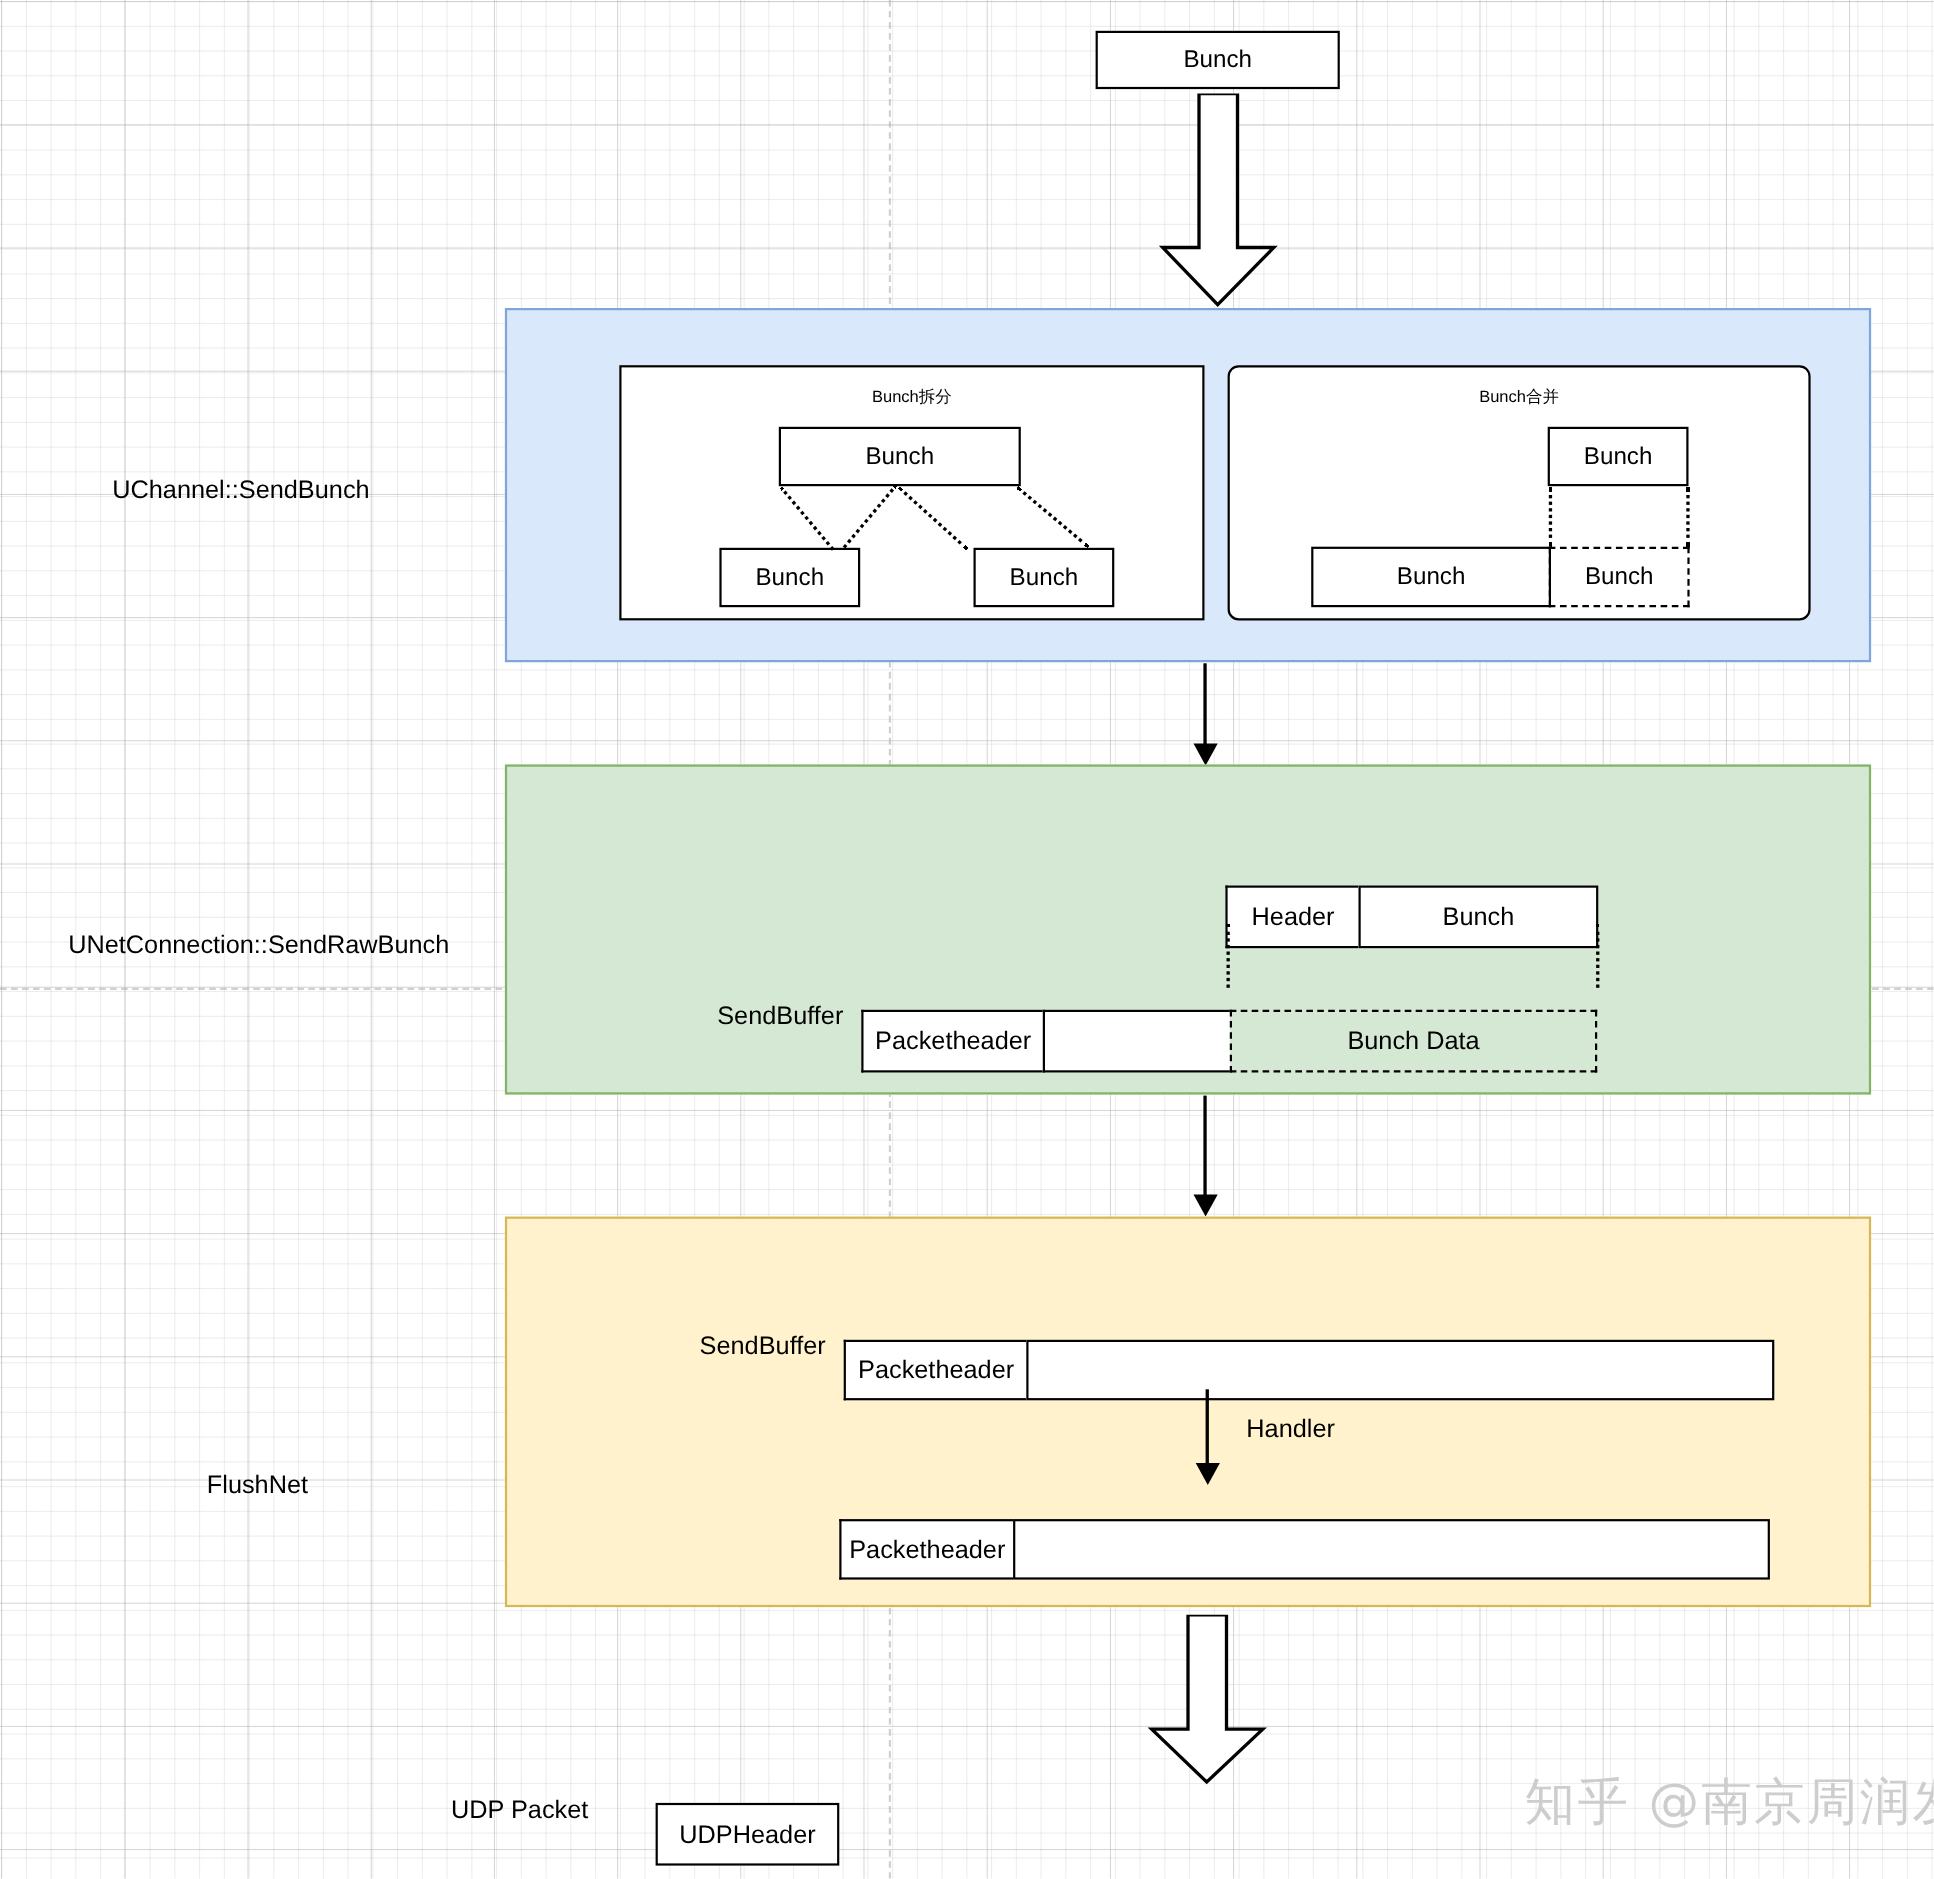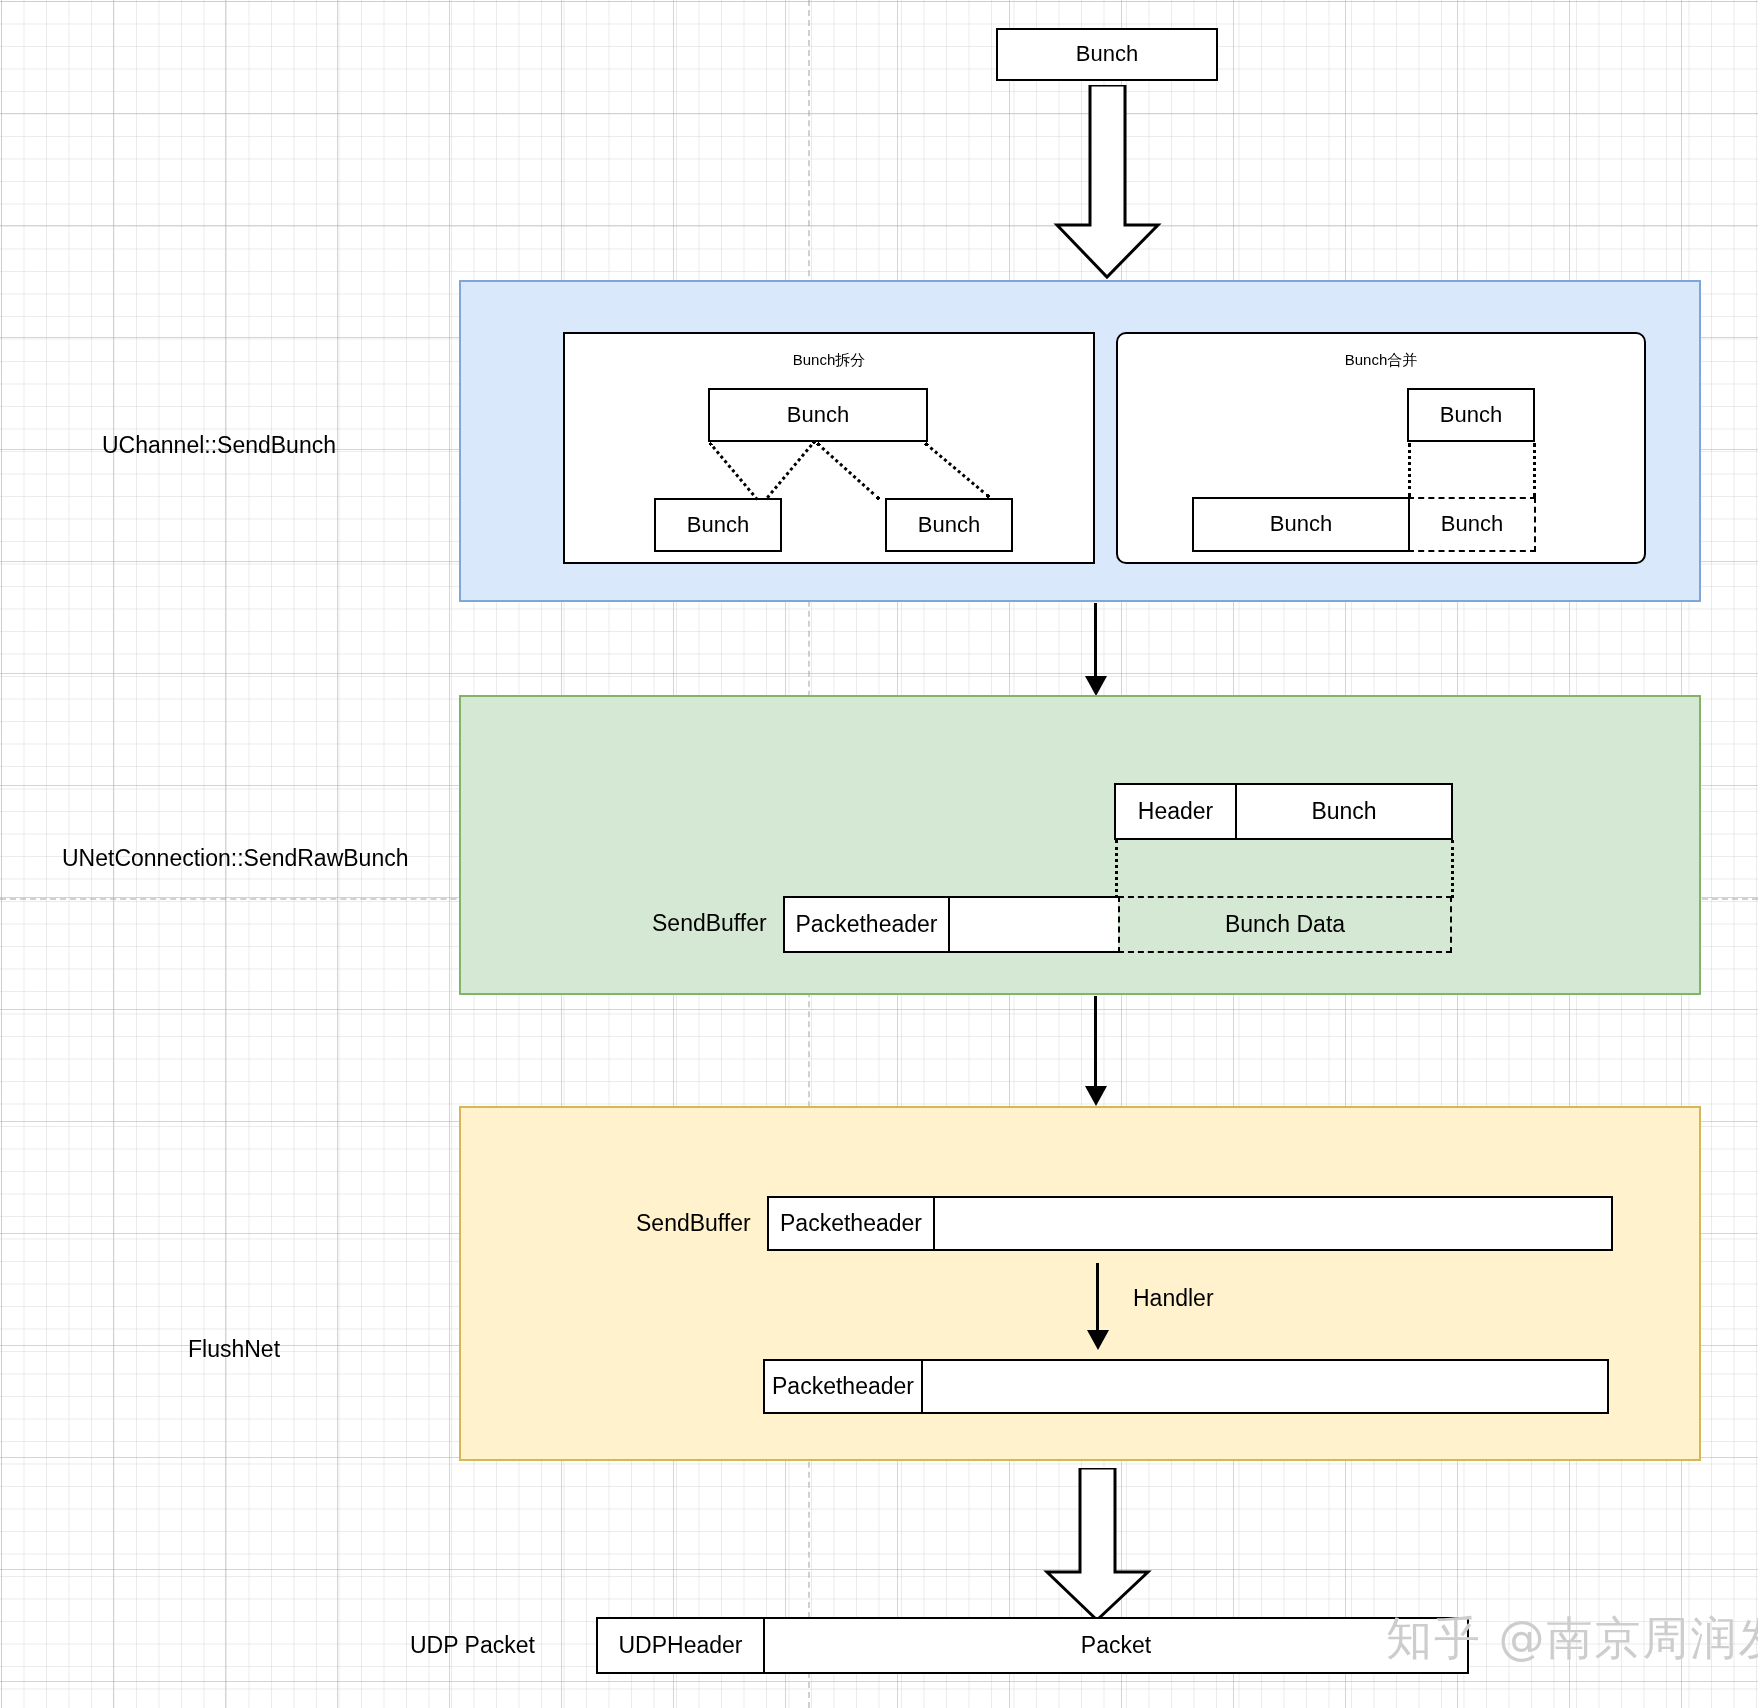--- a/index.html
+++ b/index.html
@@ -127,20 +127,21 @@
     color: #cdcdcd;
     letter-spacing: 2px;
     white-space: nowrap;
     font-family: "DejaVu Sans", sans-serif;
   }
 
   .cellrow {
     position: absolute;
     box-sizing: border-box;
     display: flex;
+    margin-top: 22px;
   }
   .cellrow > .cell {
     box-sizing: border-box;
     border: 2px solid #000000;
     border-right-width: 0;
     background: #ffffff;
     display: flex;
     align-items: center;
     justify-content: center;
     font-size: 23px;
@@ -253,18 +254,17 @@
   </div>
 
   <div class="block-arrow" style="left:1035px; top:1468px; width:125px; height:155px;">
     <svg width="125" height="155" viewBox="0 0 125 155">
       <polygon points="45,0 80,0 80,104 113,104 62,152 12,104 45,104" fill="#ffffff" stroke="#000000" stroke-width="3"></polygon>
     </svg>
   </div>
 
   <div class="cellrow" style="left:596px; top:1617px;">
     <div class="cell" style="width:167px; height:57px;">UDPHeader</div>
-    <div class="cell" style="width:706px; height:57px;">Packet</div>
   </div>
 
   <div class="watermark" style="left:1386px; top:1608px;">知乎 @南京周润发</div>
 
 </div>
 
 </body></html>

